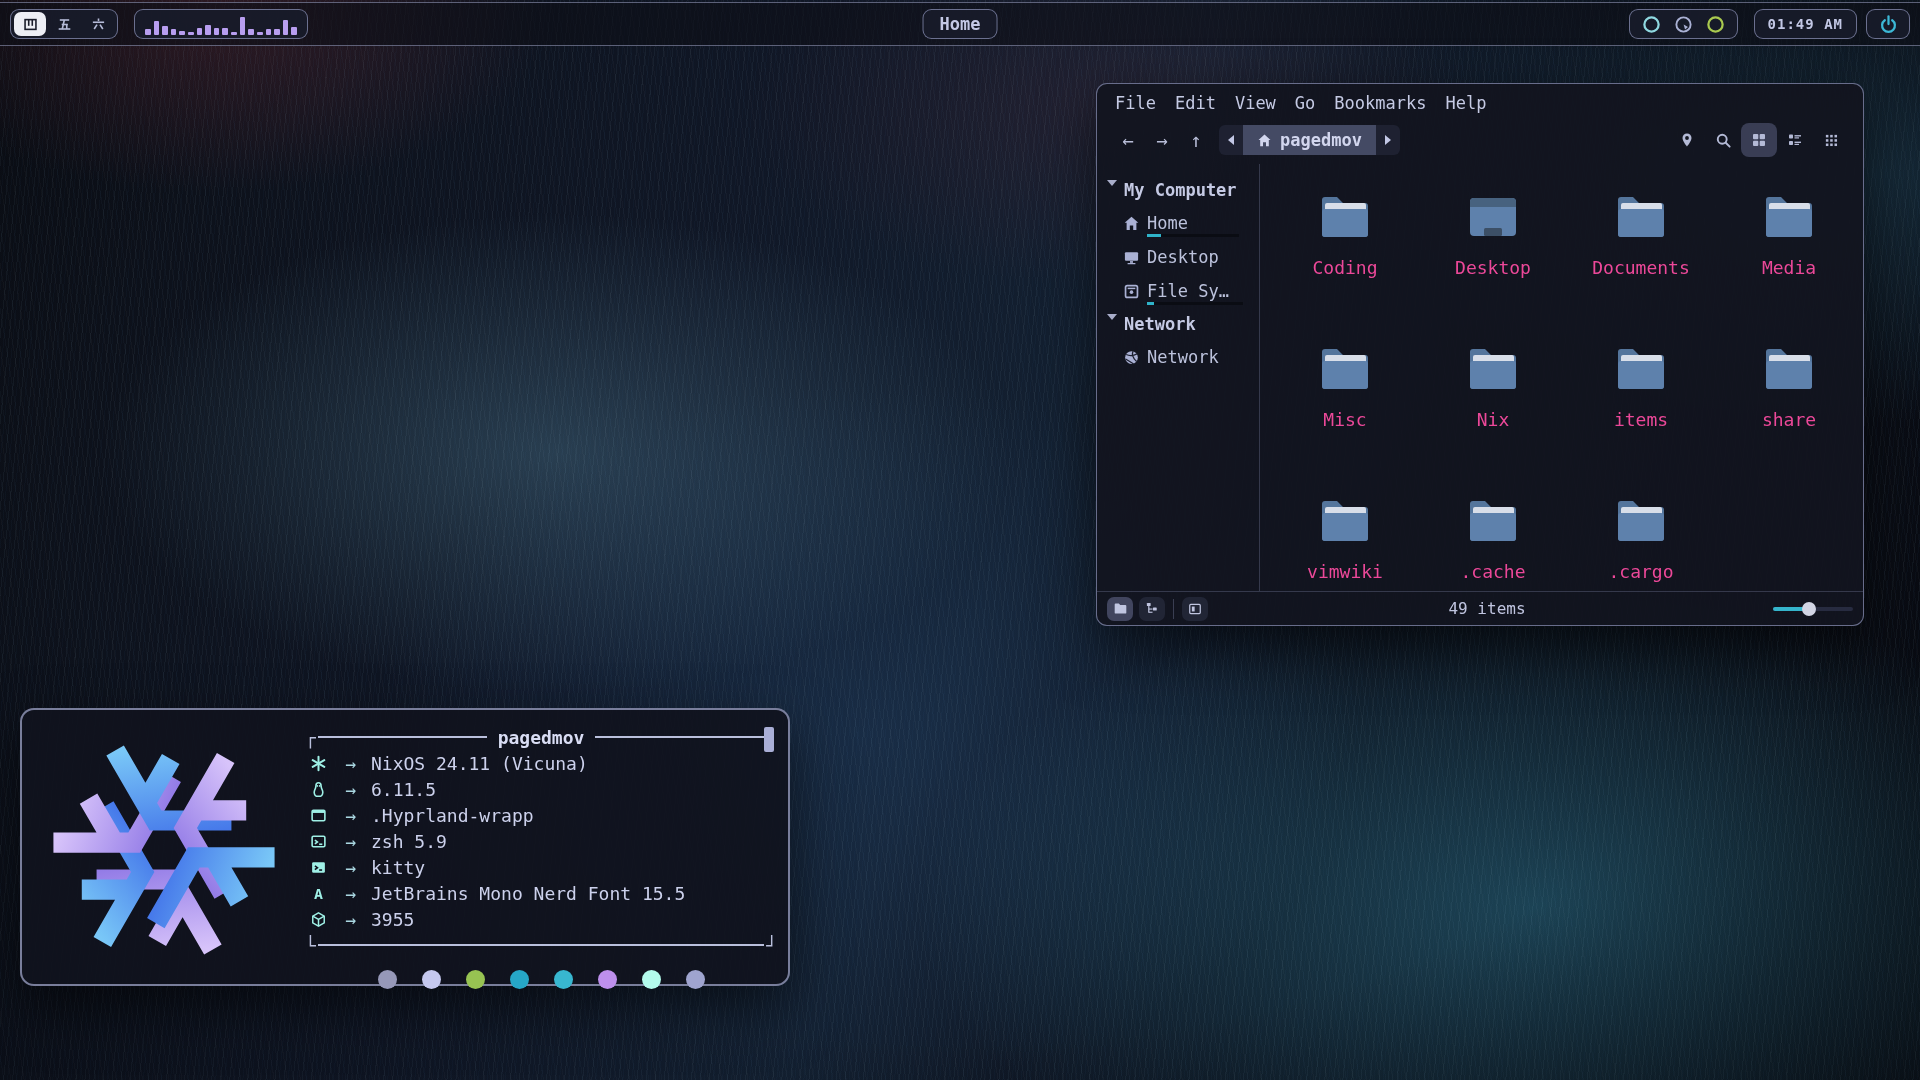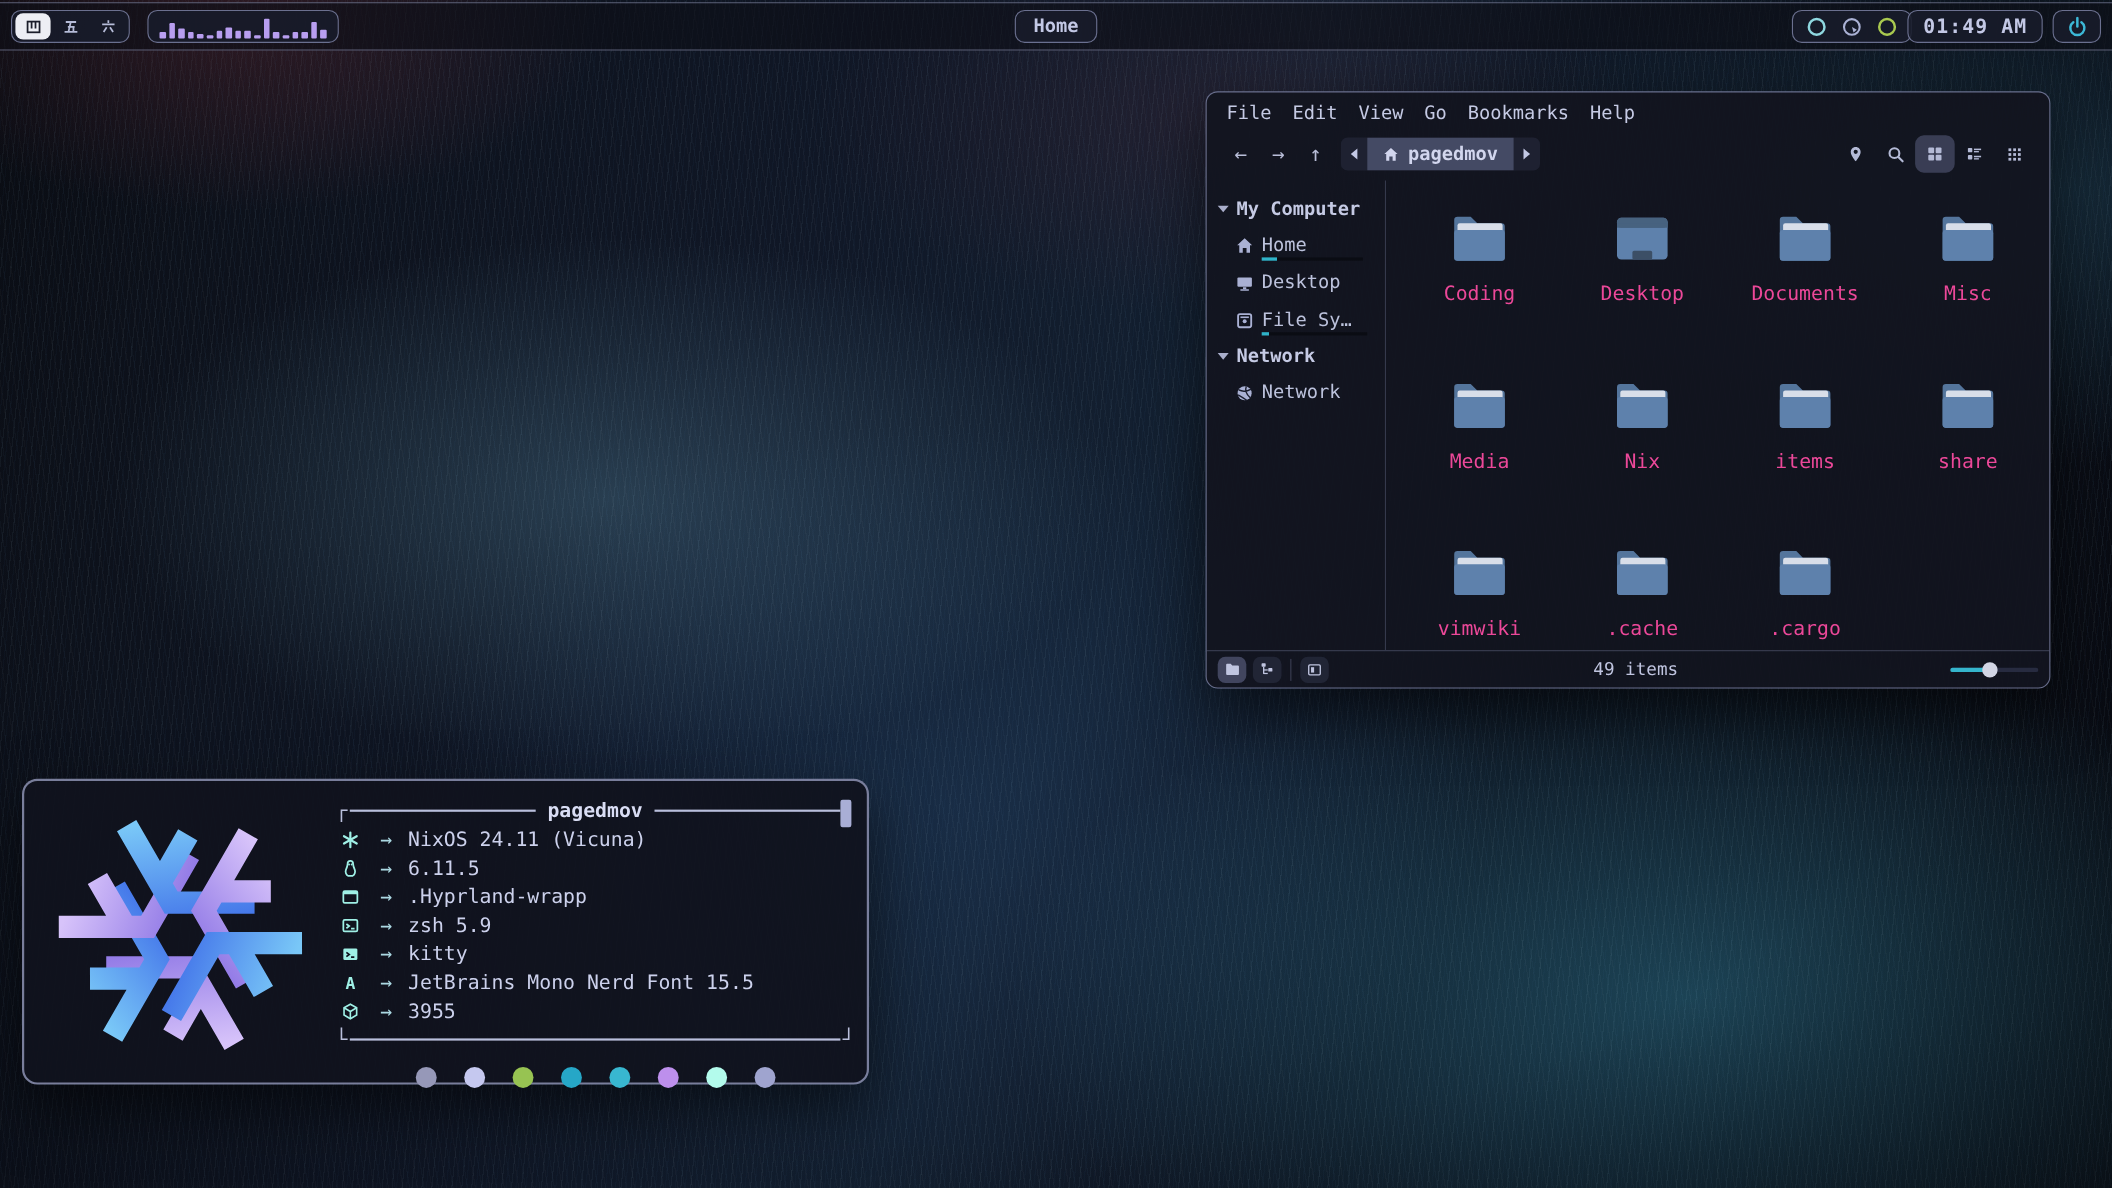--- a/index.html
+++ b/index.html
@@ -45,21 +45,21 @@
     border-radius:7px;color:#b6bcd8;}
   .ws-cell.active{background:#edeef4;color:#1b1d2a;}
   .ws-cell svg{display:block;}
   .viz-island{position:absolute;left:134px;top:6px;width:174px;padding:0 10px;justify-content:center;}
   .viz{display:flex;align-items:flex-end;gap:3px;height:22px;width:100%;}
   .viz span{flex:1;background:#b89ef0;border-radius:1px;}
   .title-island{position:absolute;left:50%;top:6px;transform:translateX(-50%);padding:0 16px;
     color:#c3c8e5;font-size:17px;font-weight:bold;}
   .tray-island{position:absolute;right:182px;top:6px;padding:0 12px;gap:13px;}
   .clock-island{position:absolute;right:63px;top:6px;padding:0 13px;color:#c3c8e5;
-    font-size:18px;font-weight:bold;letter-spacing:1px;}
+    font-size:14px;font-weight:bold;letter-spacing:1px;}
   .power-island{position:absolute;right:10px;top:6px;width:44px;justify-content:center;color:#3cb8d6;}
 
   
   .win{position:absolute;border-radius:11px;box-sizing:border-box;
     background:rgba(18,20,31,.94);border:1px solid rgba(134,140,176,.75);
     box-shadow:0 22px 55px rgba(0,0,0,.55);}
 
   
   .fm{left:1096px;top:83px;width:768px;height:543px;color:#c5cae4;font-size:17px;}
   .fm-menubar{display:flex;gap:19px;padding:9px 0 6px 18px;}
@@ -71,21 +71,21 @@
   .crumb-chev{width:24px;display:flex;align-items:center;justify-content:center;}
   .tri-l{width:0;height:0;border-top:5px solid transparent;border-bottom:5px solid transparent;border-right:6px solid #c3c8e5;}
   .tri-r{width:0;height:0;border-top:5px solid transparent;border-bottom:5px solid transparent;border-left:6px solid #c3c8e5;}
   .crumb{display:flex;align-items:center;gap:8px;height:30px;padding:0 14px;
     background:rgba(82,88,118,.75);color:#d2d6ee;font-weight:bold;}
   .tool-right{margin-left:auto;display:flex;align-items:center;}
   .tool-ic{width:36px;height:34px;display:flex;align-items:center;justify-content:center;color:#b4bad6;}
   .tool-ic.active{background:rgba(96,102,136,.5);border-radius:8px;}
   .fm-body{position:absolute;top:80px;bottom:34px;left:0;right:0;display:flex;}
   .fm-side{width:168px;border-right:1px solid rgba(120,126,160,.35);padding-top:10px;box-sizing:border-box;}
-  .side-hdr{display:flex;align-items:center;gap:7px;padding:6px 0 6px 10px;font-weight:bold;color:#c5cae4;}
+  .side-hdr{display:flex;gap:7px;padding:6px 0 6px 10px;font-weight:bold;color:#c5cae4;}
   .tri-d{width:0;height:0;border-left:5px solid transparent;border-right:5px solid transparent;border-top:6px solid #a9aecb;}
   .side-item{display:flex;align-items:center;gap:7px;padding:7px 0 7px 26px;color:#bcc2dc;}
   .side-item .ic{width:17px;height:17px;color:#aab1d4;display:flex;}
   .side-item .lbl{position:relative;}
   .lbl.u-full::after{content:"";position:absolute;left:0;width:92px;bottom:-4px;height:3px;
     background:linear-gradient(to right,#2fb3c9 0 14px,#0a0c13 14px);}
   .lbl.u-small::after{content:"";position:absolute;left:0;width:96px;bottom:-4px;height:3px;
     background:linear-gradient(to right,#2fb3c9 0 7px,#0a0c13 7px);}
   .fm-files{flex:1;display:grid;grid-template-columns:repeat(4,148px);grid-auto-rows:152px;
     padding:26px 0 0 11px;}
@@ -387,31 +387,31 @@
           <span class="fname">Documents</span>
         </div>
         <div class="file-cell">
           <span class="fic">
             <svg width="56" height="54" viewBox="0 0 56 54">
     <path d="M5 10 a3 3 0 0 1 3-3 h12 l6 6 h22 a3 3 0 0 1 3 3 v28 a3 3 0 0 1-3 3 H8 a3 3 0 0 1-3-3 Z" fill="#54759c"></path>
     <rect x="8" y="13" width="41" height="8" rx="2" fill="#d8dee9"></rect>
     <rect x="5" y="19" width="46" height="28" rx="3" fill="#5e81ac"></rect>
   </svg>
           </span>
+          <span class="fname">Media</span>
+        </div>
+        <div class="file-cell">
+          <span class="fic">
+            <svg width="56" height="54" viewBox="0 0 56 54">
+    <path d="M5 10 a3 3 0 0 1 3-3 h12 l6 6 h22 a3 3 0 0 1 3 3 v28 a3 3 0 0 1-3 3 H8 a3 3 0 0 1-3-3 Z" fill="#54759c"></path>
+    <rect x="8" y="13" width="41" height="8" rx="2" fill="#d8dee9"></rect>
+    <rect x="5" y="19" width="46" height="28" rx="3" fill="#5e81ac"></rect>
+  </svg>
+          </span>
           <span class="fname">Misc</span>
-        </div>
-        <div class="file-cell">
-          <span class="fic">
-            <svg width="56" height="54" viewBox="0 0 56 54">
-    <path d="M5 10 a3 3 0 0 1 3-3 h12 l6 6 h22 a3 3 0 0 1 3 3 v28 a3 3 0 0 1-3 3 H8 a3 3 0 0 1-3-3 Z" fill="#54759c"></path>
-    <rect x="8" y="13" width="41" height="8" rx="2" fill="#d8dee9"></rect>
-    <rect x="5" y="19" width="46" height="28" rx="3" fill="#5e81ac"></rect>
-  </svg>
-          </span>
-          <span class="fname">Media</span>
         </div>
         <div class="file-cell">
           <span class="fic">
             <svg width="56" height="54" viewBox="0 0 56 54">
     <path d="M5 10 a3 3 0 0 1 3-3 h12 l6 6 h22 a3 3 0 0 1 3 3 v28 a3 3 0 0 1-3 3 H8 a3 3 0 0 1-3-3 Z" fill="#54759c"></path>
     <rect x="8" y="13" width="41" height="8" rx="2" fill="#d8dee9"></rect>
     <rect x="5" y="19" width="46" height="28" rx="3" fill="#5e81ac"></rect>
   </svg>
           </span>
           <span class="fname">Nix</span>

